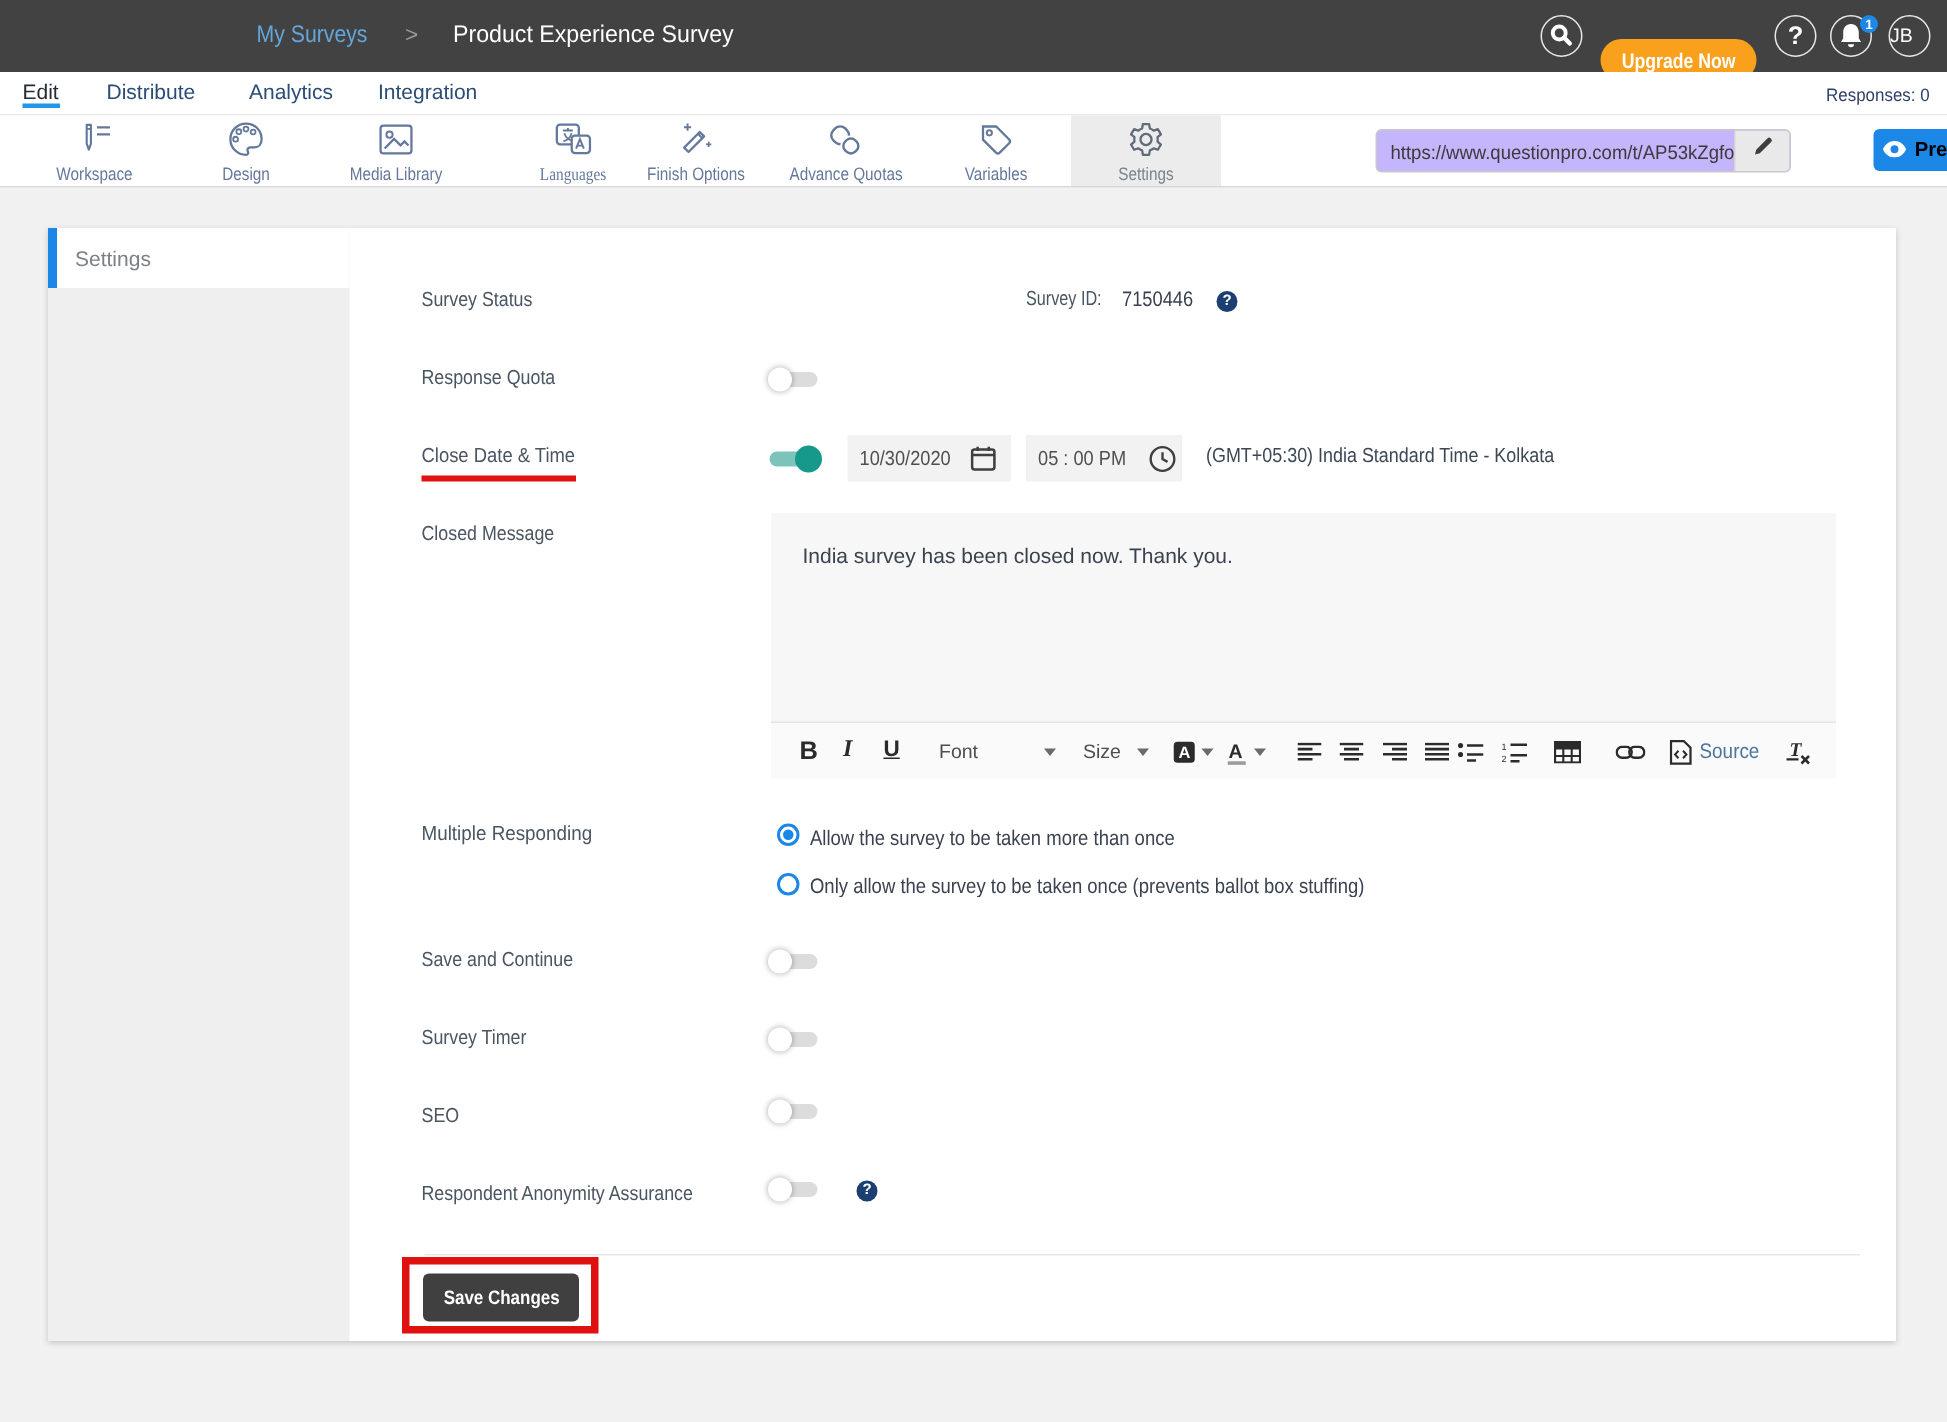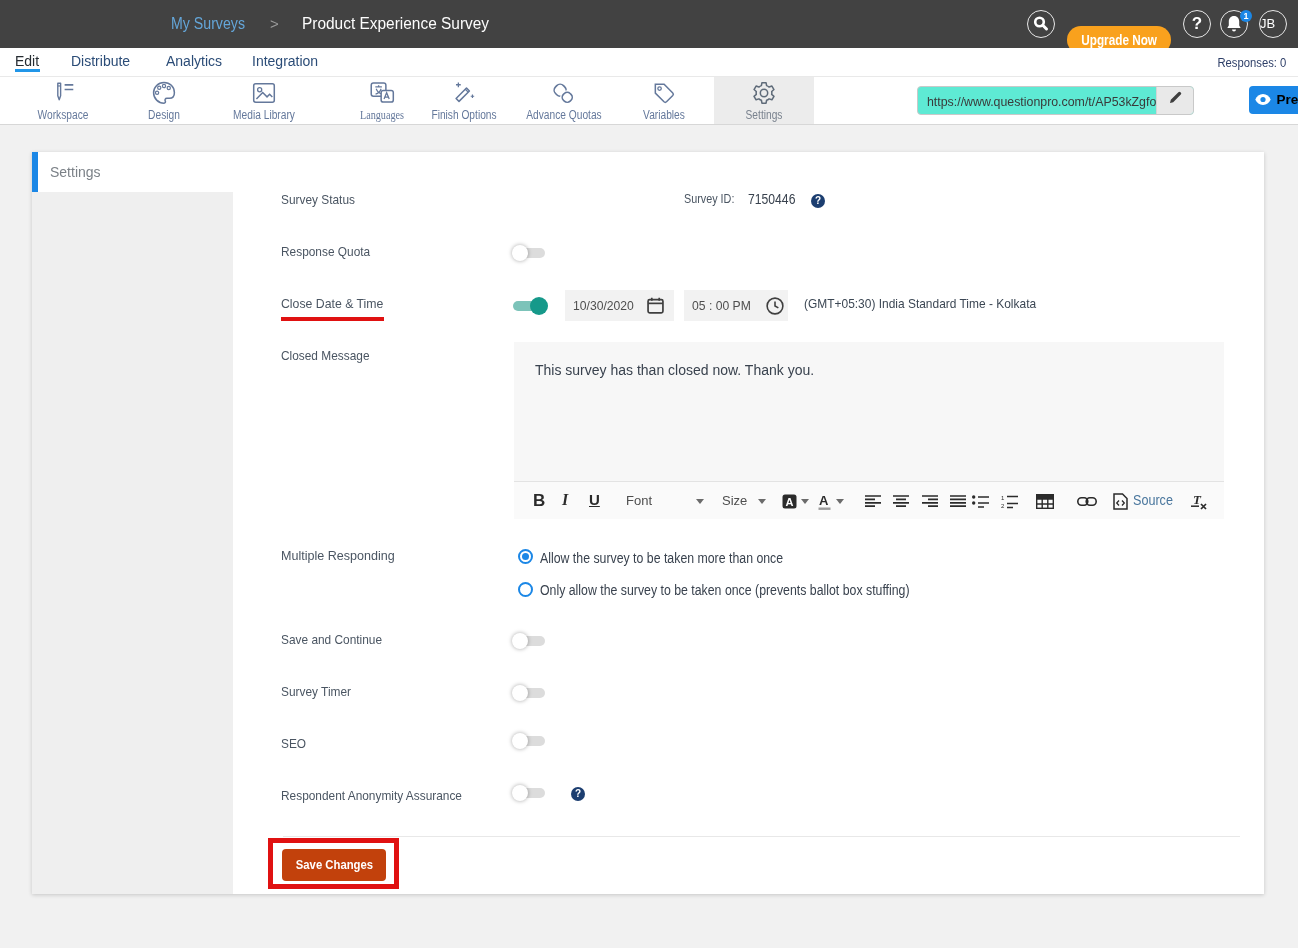--- a/index.html
+++ b/index.html
@@ -29,21 +29,21 @@
 #tabs .eline { position:absolute; left:15px; top:21px; width:25px; height:3px; background:#2196e8; }
 #resp { position:absolute; right:12px; top:8px; font-size:12px; color:#2e3f68; transform:scaleX(0.94); transform-origin:100% 50%; }
 
 
 #ribbon { position:absolute; left:0; top:77px; width:1298px; height:48px; background:#fff; border-bottom:1px solid #d7d7d7; }
 .tile { position:absolute; top:0; width:100px; height:47px; text-align:center; }
 .tile svg { margin-top:3px; }
 .tile .lbl { margin-top:-2px; font-size:12px; color:#64789b; transform:scaleX(0.85); transform-origin:50% 50%; white-space:nowrap; }
 #tset { background:#ececec; }
 #tset .lbl { color:#79828e; }
-#urlbox { position:absolute; left:917px; top:9px; width:277px; height:29px; background:#5eead4; border:1px solid #c9c9c9; border-radius:4px; overflow:hidden; }
+#urlbox { position:absolute; left:917px; top:9px; width:277px; height:29px; background:#c4b5fd; border:1px solid #c9c9c9; border-radius:4px; overflow:hidden; }
 #urlbox .u { position:absolute; left:9px; top:7px; font-size:13px; color:#3a3a3a; white-space:nowrap; transform:scaleX(0.95); transform-origin:0 50%; }
 #urlbox .pen { position:absolute; right:0; top:0; width:37px; height:27px; background:#e9e9e9; border-left:1px solid #d5d5d5; text-align:center; line-height:26px; font-size:14px; color:#444; }
 #pv { position:absolute; left:1249px; top:9px; width:85px; height:28px; background:#1b87e6; border-radius:4px; color:#000000; font-size:13.5px; font-weight:bold; text-align:center; line-height:27px; }
 
 
 #card { position:absolute; left:32px; top:152px; width:1232px; height:742px; background:#fff; box-shadow:0 1px 4px rgba(0,0,0,0.18); }
 #side { position:absolute; left:0; top:0; width:201px; height:742px; background:#efefef; }
 #side .it { position:absolute; left:0; width:201px; height:40px; font-size:14px; color:#83898f; line-height:40px; padding-left:18px; }
 #side .act { top:0; background:#fff; border-left:6px solid #1b87e6; color:#7b8187; padding-left:12px; }
 
@@ -71,21 +71,21 @@
 #etool .ti { position:absolute; top:9px; }
 #etool .tic { position:absolute; }
 #etool .car { position:absolute; top:17px; width:0; height:0; border-left:4px solid transparent; border-right:4px solid transparent; border-top:5px solid #6b6b6b; }
 
 .radio { position:absolute; width:15px; height:15px; border:2px solid #1b87e6; border-radius:50%; background:#fff; }
 .radio .d { position:absolute; left:2px; top:2px; width:7px; height:7px; background:#1b87e6; border-radius:50%; }
 .rlbl { position:absolute; font-size:14px; color:#39424e; transform:scaleX(0.88); transform-origin:0 50%; white-space:nowrap; }
 
 #divline { position:absolute; left:251px; top:684px; width:957px; height:1px; background:#e8e8e8; }
 #redbox { position:absolute; left:236px; top:686px; width:131px; height:51px; border:5px solid #e01111; }
-#saveb { position:absolute; left:250px; top:697px; width:104px; height:32px; background:#c2410c; border-radius:4px; color:#fff; font-size:13px; font-weight:bold; text-align:center; line-height:32px; }
+#saveb { position:absolute; left:250px; top:697px; width:104px; height:32px; background:#404040; border-radius:4px; color:#fff; font-size:13px; font-weight:bold; text-align:center; line-height:32px; }
 #saveb span { display:inline-block; transform:scaleX(0.87); transform-origin:50% 50%; white-space:nowrap; }
 </style>
 </head>
 <body>
 
 <div id="hdr">
   <div class="bc1">My Surveys</div>
   <div class="bc2">&gt;</div>
   <div class="bc3">Product Experience Survey</div>
   <div class="hcirc" style="left:1027px;">
@@ -233,21 +233,21 @@
     <div class="v">05 : 00 PM</div>
     <svg style="position:absolute; right:4px; top:7px;" width="18" height="18" viewBox="0 0 16 16">
         <circle cx="8" cy="8" r="7" stroke="#3f3f3f" stroke-width="1.4" fill="none"></circle>
         <path d="M8 4 V8 L11 9.7" stroke="#3f3f3f" stroke-width="1.4" fill="none"></path>
       </svg>
   </div>
   <div class="flabel" style="left:772px; top:146px; font-size:13.5px; color:#3c4754; transform:scaleX(0.885);">(GMT+05:30) India Standard Time - Kolkata</div>
 
   <div class="flabel" style="top:198px;">Closed Message</div>
   <div id="editor">
-    <div class="txt">This survey has than closed now. Thank you.</div>
+    <div class="txt">India survey has been closed now. Thank you.</div>
     <div id="etool">
       <span class="ti" style="left:19px; font-weight:bold; font-size:17px; color:#2b2b2b;">B</span>
       <span class="ti" style="left:48px; font-style:italic; font-size:16px; font-family:'Liberation Serif',serif; font-weight:bold; color:#2b2b2b;">I</span>
       <span class="ti" style="left:75px; font-weight:bold; font-size:15px; text-decoration:underline; color:#2b2b2b;">U</span>
       <span class="ti" style="left:112px; font-size:13px; color:#4e4e4e; top:11px;">Font</span>
       <span class="car" style="left:182px;"></span>
       <span class="ti" style="left:208px; font-size:13px; color:#4e4e4e; top:11px;">Size</span>
       <span class="car" style="left:244px;"></span>
       <svg class="tic" style="left:268px; top:12px;" width="17" height="17" viewBox="0 0 17 17">
           <rect x="0.5" y="0.5" width="14" height="14" rx="2.5" fill="#2b2b2b"></rect>

